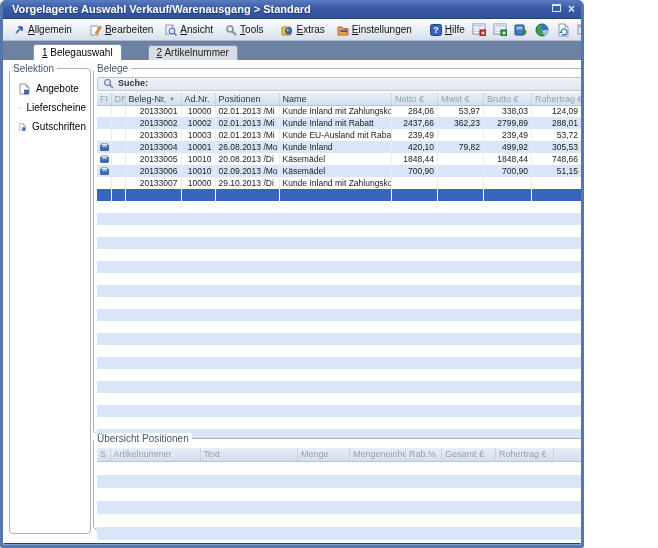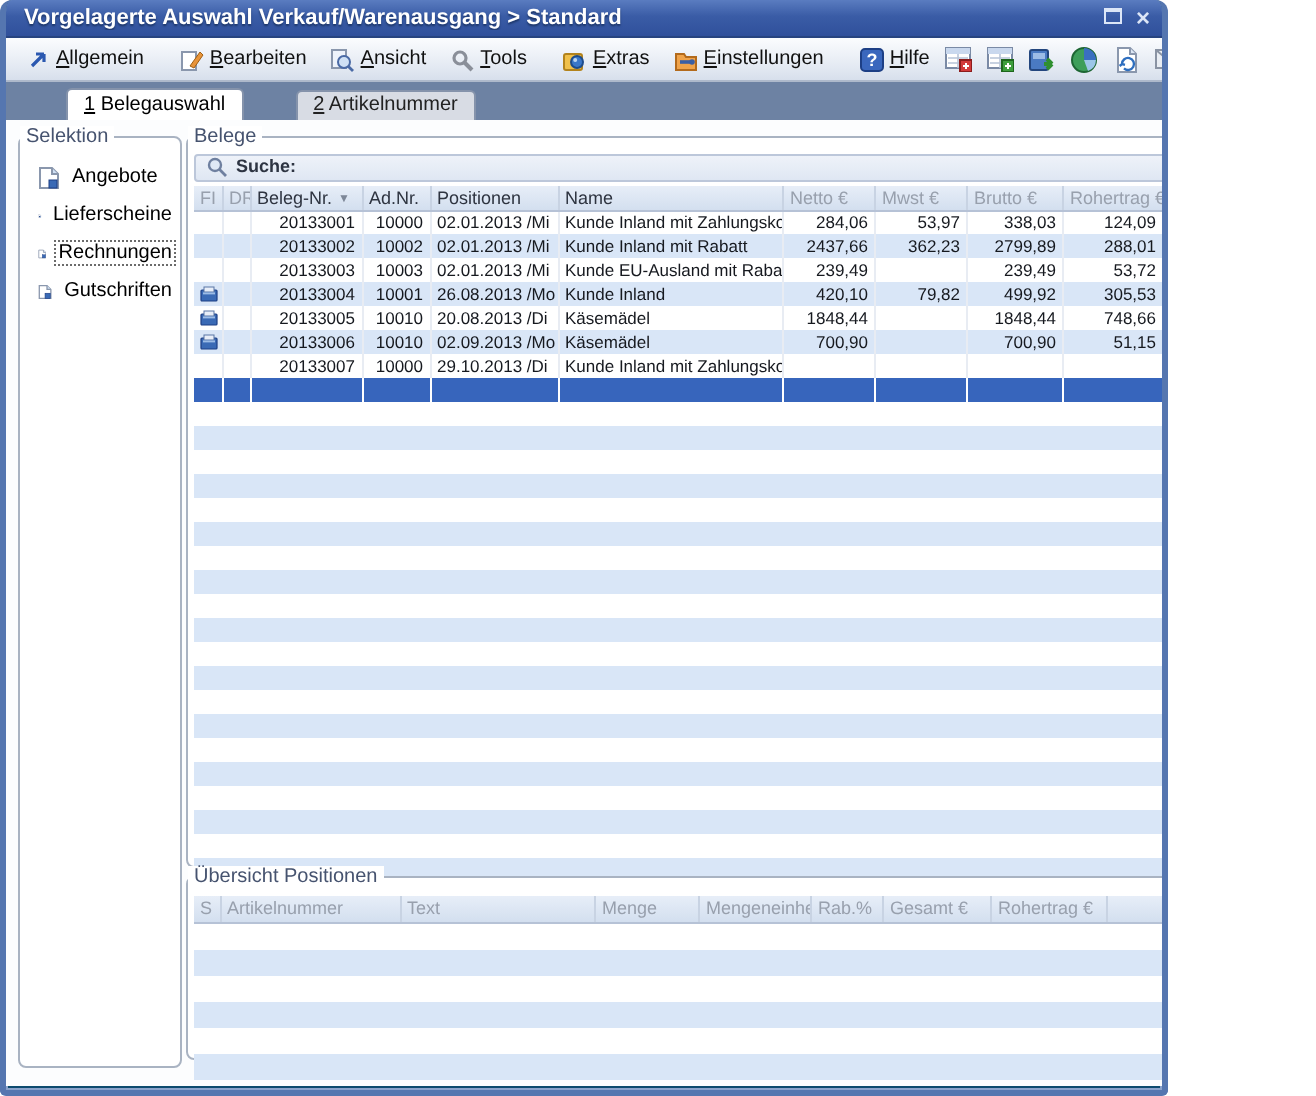--- a/index.html
+++ b/index.html
@@ -258,28 +258,20 @@
 
           <div class="sideitem">
             <svg width="11" height="12" viewBox="0 0 11 12">
               <path d="M1 1 h6 l3 3 v7 H1 Z" fill="#fff" stroke="#8a97ad"></path>
               <path d="M7 1 v3 h3" fill="#cfe0f4" stroke="#8a97ad"></path>
               <rect x="5.5" y="7" width="4" height="4" fill="#3a6ab5" stroke="#1d3f85" stroke-width="0.5"></rect>
             </svg>
             <span class="lbl">Lieferscheine</span>
           </div>
 
-          <div class="sideitem alt">
-            <svg width="11" height="12" viewBox="0 0 11 12">
-              <path d="M1 1 h6 l3 3 v7 H1 Z" fill="#fff" stroke="#8a97ad"></path>
-              <path d="M7 1 v3 h3" fill="#cfe0f4" stroke="#8a97ad"></path>
-              <rect x="5.5" y="7" width="4" height="4" fill="#3a6ab5" stroke="#1d3f85" stroke-width="0.5"></rect>
-            </svg>
-            <span class="lbl selected">Rechnungen</span>
-          </div>
 
           <div class="sideitem">
             <svg width="11" height="12" viewBox="0 0 11 12">
               <path d="M1 1 h6 l3 3 v7 H1 Z" fill="#fff" stroke="#8a97ad"></path>
               <path d="M7 1 v3 h3" fill="#cfe0f4" stroke="#8a97ad"></path>
               <rect x="5.5" y="7" width="4" height="4" fill="#3a6ab5" stroke="#1d3f85" stroke-width="0.5"></rect>
             </svg>
             <span class="lbl">Gutschriften</span>
           </div>
 

